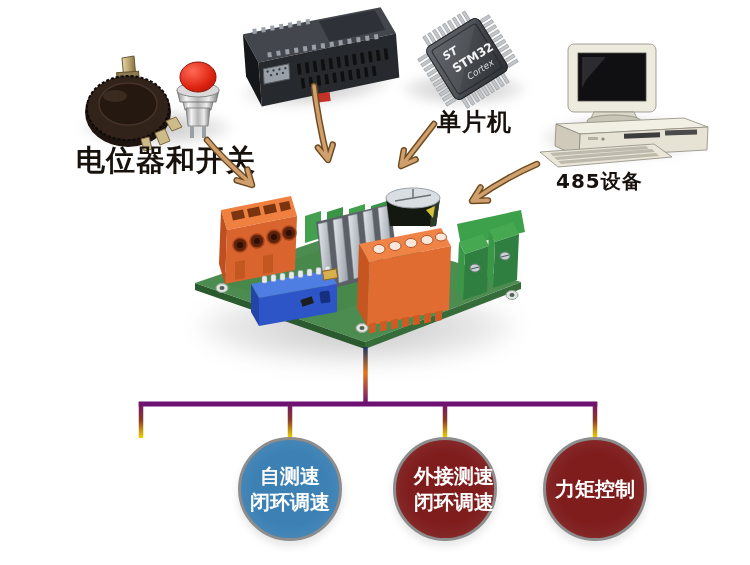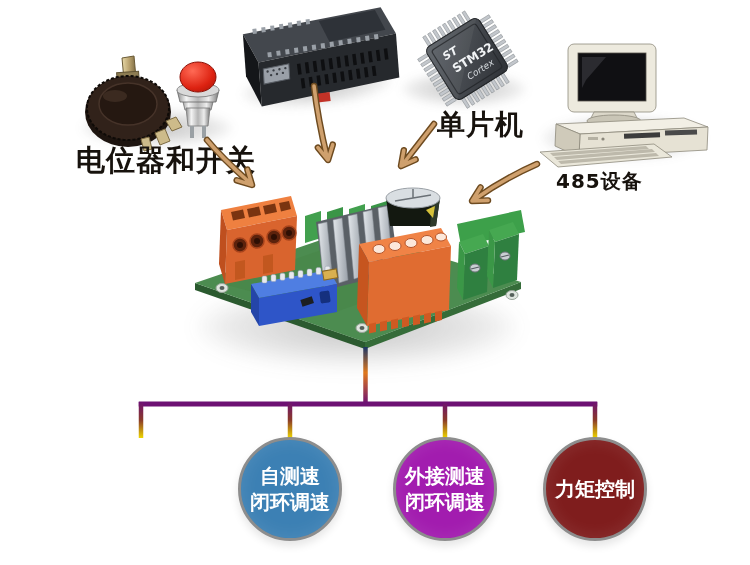--- a/index.html
+++ b/index.html
@@ -8,21 +8,21 @@
     font-family:"DejaVu Sans",sans-serif;
   }
   .dev{position:absolute;margin:0;padding:0;z-index:3;}
   .shadow{position:absolute;z-index:1;border-radius:50%;
     background:radial-gradient(ellipse at center, rgba(60,60,60,0.30) 0%, rgba(60,60,60,0.12) 55%, rgba(60,60,60,0) 80%);
     filter:blur(5px);}
   .cn-label{position:absolute;z-index:4;color:#17120d;font-weight:700;letter-spacing:1px;white-space:nowrap;}
   .lbl-pot{left:76px;top:141px;font-size:29px;}
   .lbl-plc{left:333px;top:84px;font-size:26px;font-weight:600;letter-spacing:1px;
            font-family:"Liberation Sans","DejaVu Sans",sans-serif;}
-  .lbl-mcu{left:437px;top:106px;font-size:28px;}
+  .lbl-mcu{left:437px;top:106px;font-size:24px;}
   .lbl-485{left:556px;top:168px;font-size:20px;}
   .arrows-layer,.tree-layer{position:absolute;left:0;top:0;z-index:5;pointer-events:none;}
   .tree-layer{left:100px;top:338px;}
   .mode{
     position:absolute;top:437px;width:104px;height:104px;border-radius:50%;
     border:3px solid #8d8d8d;box-sizing:border-box;z-index:6;
     display:flex;flex-direction:column;align-items:center;justify-content:center;
     color:#ffffff;font-weight:700;font-size:20px;line-height:1.3;text-align:center;
     box-shadow:0 5px 9px rgba(0,0,0,0.10), inset 0 0 18px rgba(255,255,255,0.10);
   }
@@ -400,21 +400,21 @@
     <line x1="41" y1="64" x2="41" y2="100" stroke="url(#dropGrad)" stroke-width="4.5"></line>
     <line x1="190" y1="64" x2="190" y2="100" stroke="url(#dropGrad)" stroke-width="4.5"></line>
     <line x1="345" y1="64" x2="345" y2="100" stroke="url(#dropGrad)" stroke-width="4.5"></line>
     <line x1="495" y1="64" x2="495" y2="100" stroke="url(#dropGrad)" stroke-width="4.5"></line>
   </svg>
 
   <div class="mode" style="left: 238px; background-color: rgb(60, 128, 180); border-color: rgb(141, 141, 141); align-items: center;">
     <div class="mode-line">自测速</div>
     <div class="mode-line">闭环调速</div>
   </div>
-  <div class="mode" style="left: 393px; background-color: #a21caf; border-color: rgb(141, 141, 141);">
+  <div class="mode" style="left: 393px; background-color: #7f1d1d; border-color: rgb(141, 141, 141); align-items: flex-end;">
     <div class="mode-line">外接测速</div>
     <div class="mode-line">闭环调速</div>
   </div>
   <div class="mode" style="left: 543px; background-color: #7f1d1d; border-color: rgb(141, 141, 141);">
     <div class="mode-line">力矩控制</div>
     <div class="mode-line"></div>
   </div>
 
 </div>
 

